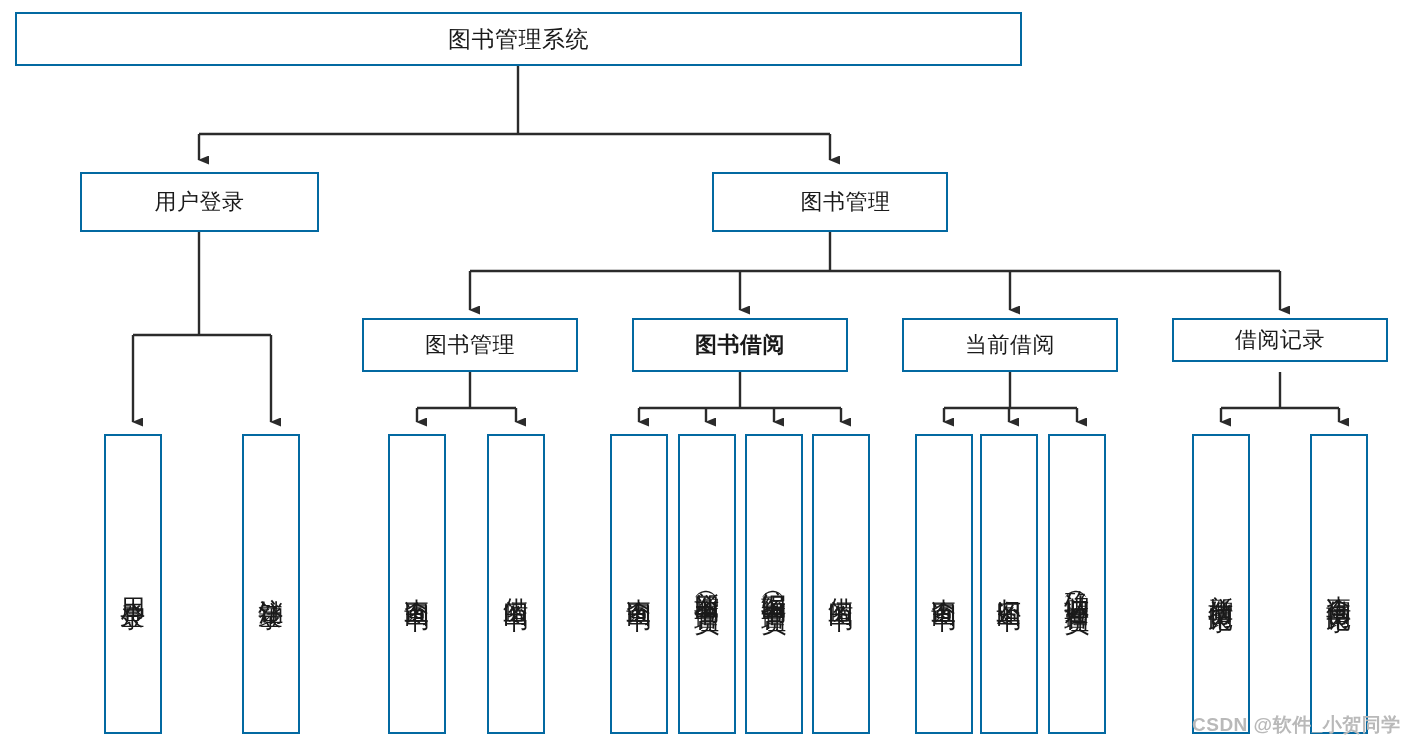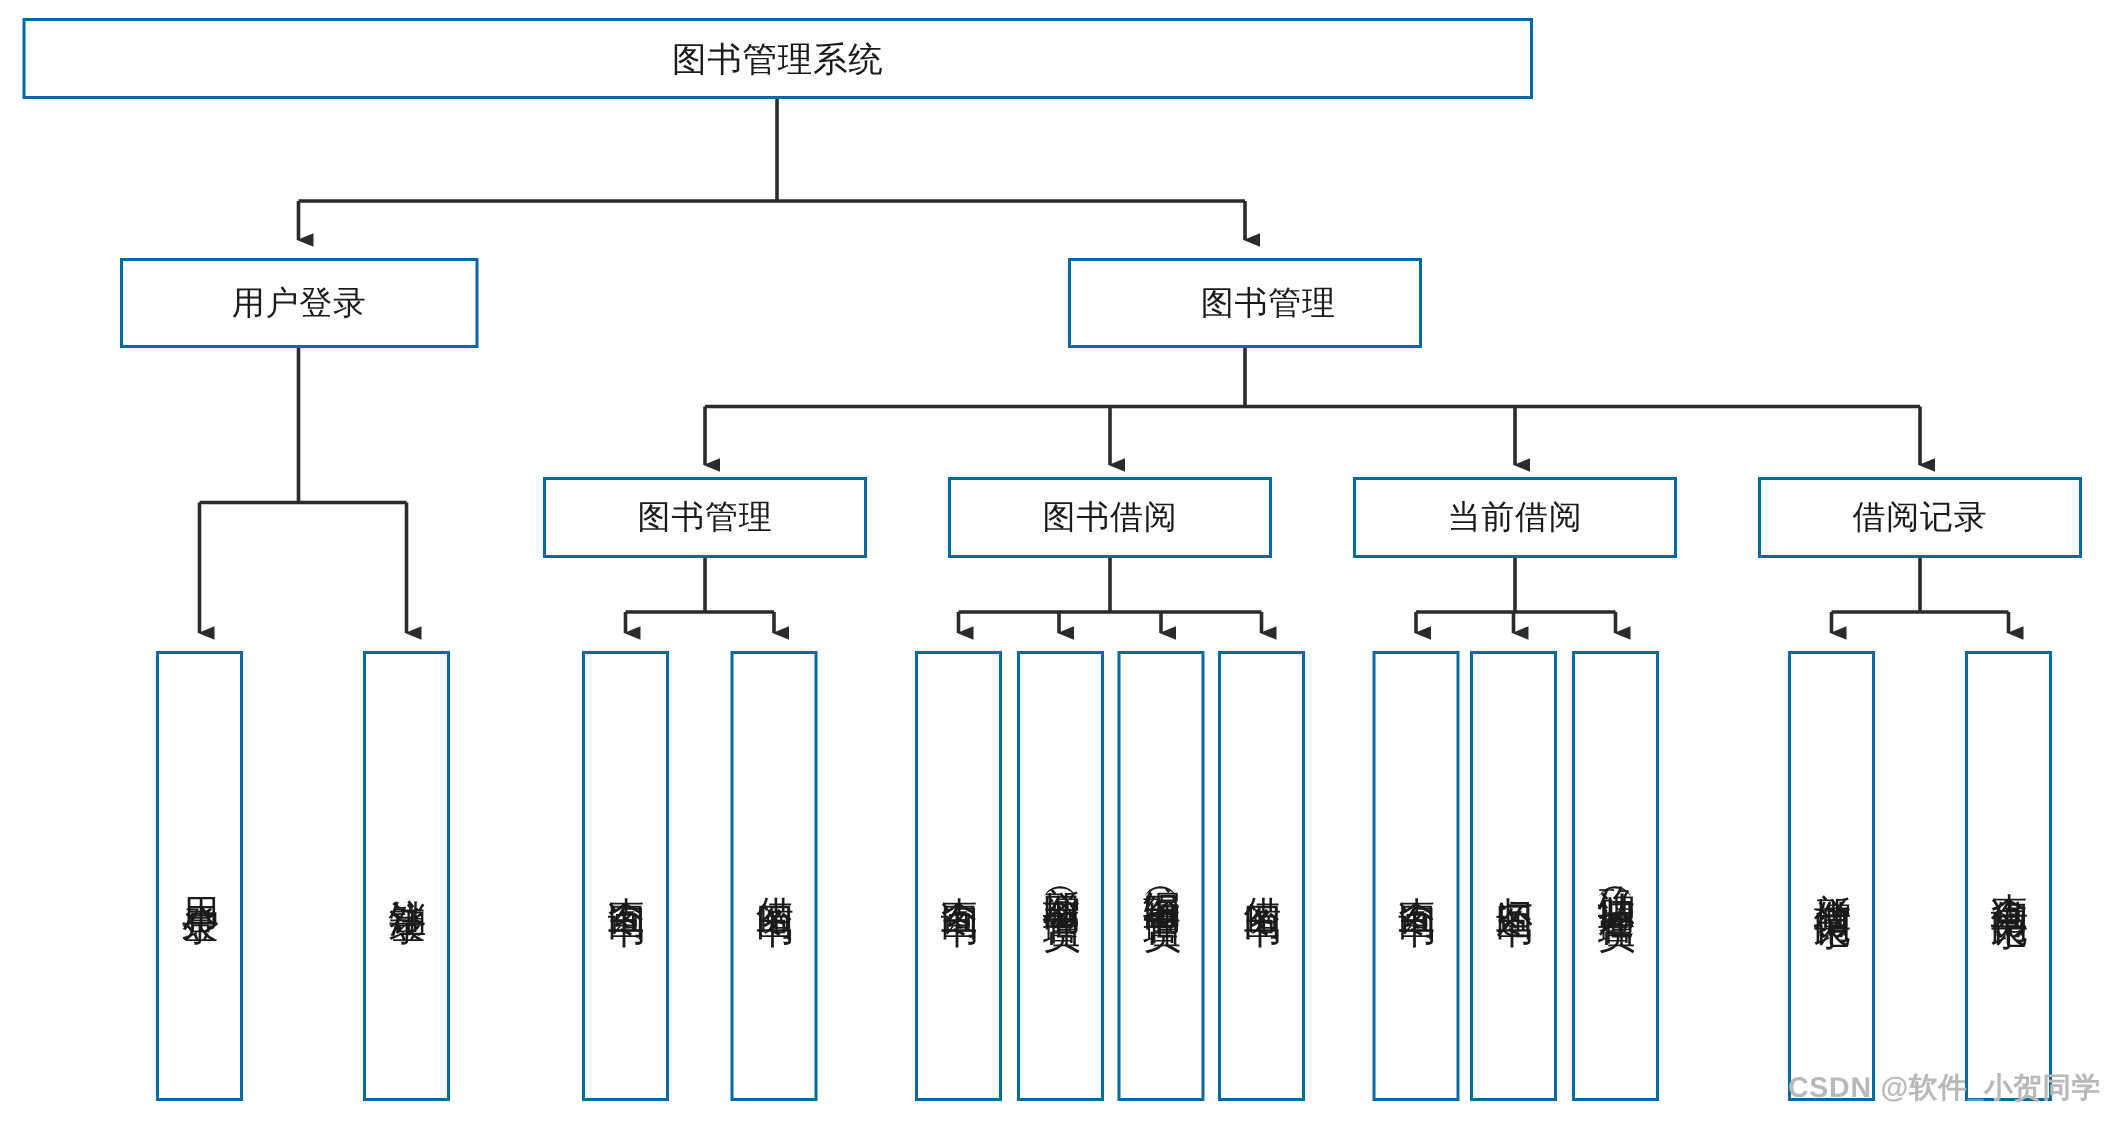--- a/index.html
+++ b/index.html
@@ -140,29 +140,29 @@
   </div>
 
   <div class="node horiz" style="left:712px; top:172px; width:236px; height:60px;padding-left:31px;">
     <span class="node-label">图书管理</span>
   </div>
 
   <div class="node horiz" style="left:362px; top:318px; width:216px; height:54px;">
     <span class="node-label">图书管理</span>
   </div>
 
-  <div class="node horiz" style="left:632px; top:318px; width:216px; height:54px;">
+  <div class="node horiz" style="left:632px; top:318px; width:216px; height:54px;font-weight:bold;">
     <span class="node-label">图书借阅</span>
   </div>
 
   <div class="node horiz" style="left:902px; top:318px; width:216px; height:54px;">
     <span class="node-label">当前借阅</span>
   </div>
 
-  <div class="node horiz" style="left:1172px; top:318px; width:216px; height:54px;">
+  <div class="node horiz" style="left:1172px; top:318px; width:216px; height:44px;">
     <span class="node-label">借阅记录</span>
   </div>
 
   <div class="node vert" style="left:104px; top:434px; width:58px; height:300px;">
     <span class="node-label">用户登录</span>
   </div>
 
   <div class="node vert" style="left:242px; top:434px; width:58px; height:300px;">
     <span class="node-label">注销登录</span>
   </div>

